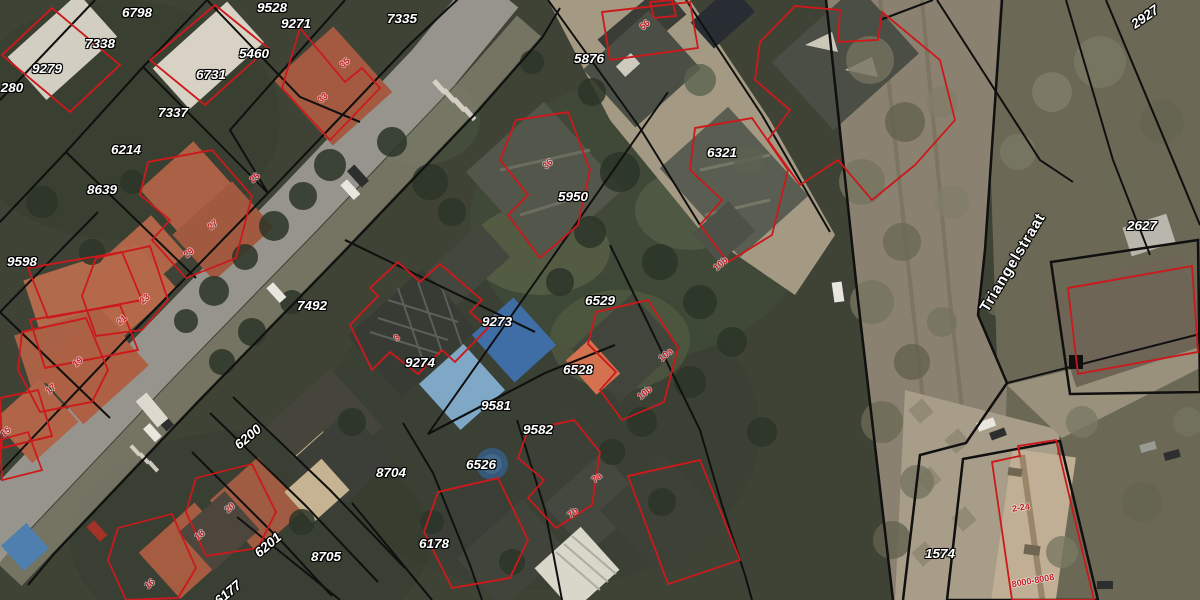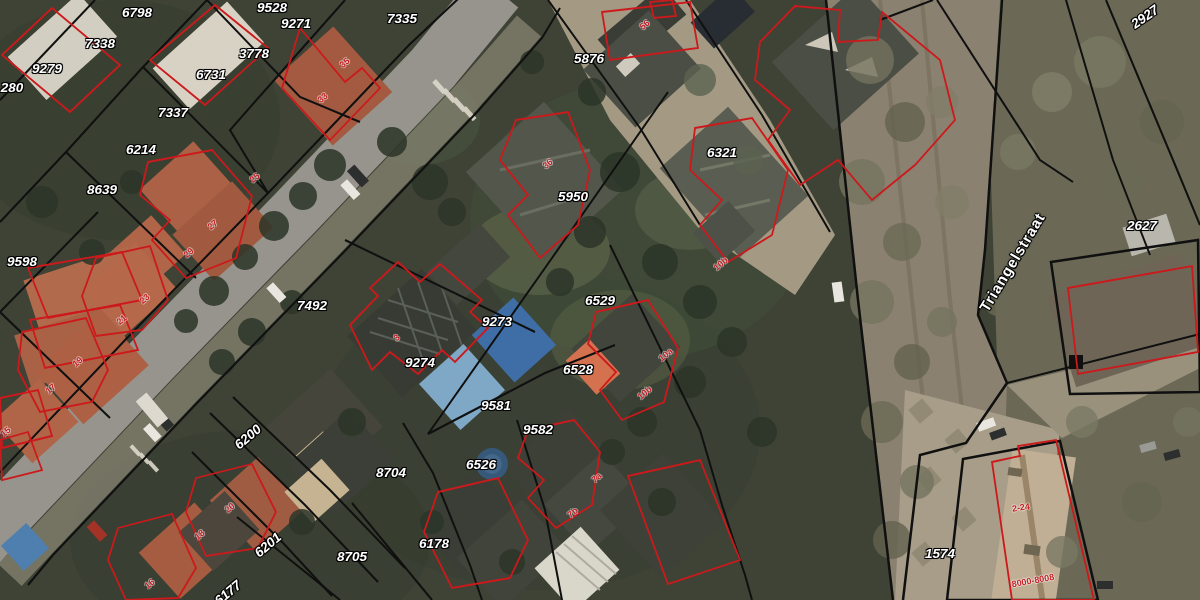--- a/index.html
+++ b/index.html
@@ -281,42 +281,42 @@
       <path d="M 992,462 L 1020,456 L 1018,446 L 1056,440 L 1094,600 L 1012,600 Z"></path>
     </g>
   </svg>
 
   <div id="labels-layer">
       <span class="lbl lbl-parcel" style="left: 272px; top: 8px; transform: translate(-50%, -50%) rotate(0deg);">9528</span>
       <span class="lbl lbl-parcel" style="left: 137px; top: 13px; transform: translate(-50%, -50%) rotate(0deg);">6798</span>
       <span class="lbl lbl-parcel" style="left: 296px; top: 24px; transform: translate(-50%, -50%) rotate(0deg);">9271</span>
       <span class="lbl lbl-parcel" style="left: 402px; top: 19px; transform: translate(-50%, -50%) rotate(0deg);">7335</span>
       <span class="lbl lbl-parcel" style="left: 100px; top: 44px; transform: translate(-50%, -50%) rotate(0deg);">7338</span>
-      <span class="lbl lbl-parcel" style="left: 254px; top: 54px; transform: translate(-50%, -50%) rotate(0deg);">3778</span>
+      <span class="lbl lbl-parcel" style="left: 254px; top: 54px; transform: translate(-50%, -50%) rotate(0deg);">5460</span>
       <span class="lbl lbl-parcel" style="left: 47px; top: 69px; transform: translate(-50%, -50%) rotate(0deg);">9279</span>
       <span class="lbl lbl-parcel" style="left: 211px; top: 75px; transform: translate(-50%, -50%) rotate(0deg);">6731</span>
       <span class="lbl lbl-parcel" style="left: 12px; top: 88px; transform: translate(-50%, -50%) rotate(0deg);">280</span>
       <span class="lbl lbl-parcel" style="left: 173px; top: 113px; transform: translate(-50%, -50%) rotate(0deg);">7337</span>
-      <span class="lbl lbl-parcel" style="left: 141px; top: 150px; transform: translate(-50%, -50%) rotate(0deg);">6214</span>
+      <span class="lbl lbl-parcel" style="left: 126px; top: 150px; transform: translate(-50%, -50%) rotate(0deg);">6214</span>
       <span class="lbl lbl-parcel" style="left: 102px; top: 190px; transform: translate(-50%, -50%) rotate(0deg);">8639</span>
       <span class="lbl lbl-parcel" style="left: 22px; top: 262px; transform: translate(-50%, -50%) rotate(0deg);">9598</span>
       <span class="lbl lbl-parcel" style="left: 312px; top: 270px; transform: translate(-50%, -50%) rotate(0deg); margin-top: 36px;">7492</span>
       <span class="lbl lbl-parcel" style="left: 589px; top: 59px; transform: translate(-50%, -50%) rotate(0deg);">5876</span>
       <span class="lbl lbl-parcel" style="left: 530px; top: 197px; transform: translate(-50%, -50%) rotate(0deg); margin-left: 43px;">5950</span>
       <span class="lbl lbl-parcel" style="left: 722px; top: 153px; transform: translate(-50%, -50%) rotate(0deg);">6321</span>
       <span class="lbl lbl-parcel" style="left: 600px; top: 301px; transform: translate(-50%, -50%) rotate(0deg); font-style: italic;">6529</span>
       <span class="lbl lbl-parcel" style="left: 497px; top: 322px; transform: translate(-50%, -50%) rotate(0deg);">9273</span>
       <span class="lbl lbl-parcel" style="left: 420px; top: 363px; transform: translate(-50%, -50%) rotate(0deg);">9274</span>
       <span class="lbl lbl-parcel" style="left: 578px; top: 370px; transform: translate(-50%, -50%) rotate(0deg);">6528</span>
       <span class="lbl lbl-parcel" style="left: 496px; top: 406px; transform: translate(-50%, -50%) rotate(0deg);">9581</span>
       <span class="lbl lbl-parcel" style="left: 538px; top: 430px; transform: translate(-50%, -50%) rotate(0deg);">9582</span>
       <span class="lbl lbl-parcel" style="left: 481px; top: 465px; transform: translate(-50%, -50%) rotate(0deg);">6526</span>
       <span class="lbl lbl-parcel" style="left: 391px; top: 473px; transform: translate(-50%, -50%) rotate(0deg);">8704</span>
       <span class="lbl lbl-parcel" style="left: 434px; top: 544px; transform: translate(-50%, -50%) rotate(0deg); text-align: center;">6178</span>
-      <span class="lbl lbl-parcel" style="left: 352px; top: 557px; transform: translate(-50%, -50%) rotate(0deg);">8705</span>
+      <span class="lbl lbl-parcel" style="left: 326px; top: 557px; transform: translate(-50%, -50%) rotate(0deg);">8705</span>
       <span class="lbl lbl-parcel" style="left: 1142px; top: 226px; transform: translate(-50%, -50%) rotate(0deg);">2627</span>
       <span class="lbl lbl-parcel" style="left: 940px; top: 554px; transform: translate(-50%, -50%) rotate(0deg);">1574</span>
       <span class="lbl lbl-parcel" style="left: 1145px; top: 17px; transform: translate(-50%, -50%) rotate(-35deg);">2927</span>
       <span class="lbl lbl-parcel" style="left: 248px; top: 437px; transform: translate(-50%, -50%) rotate(-40deg);">6200</span>
       <span class="lbl lbl-parcel" style="left: 268px; top: 545px; transform: translate(-50%, -50%) rotate(-40deg);">6201</span>
       <span class="lbl lbl-parcel" style="left: 228px; top: 593px; transform: translate(-50%, -50%) rotate(-40deg);">6177</span>
       <span class="lbl lbl-house" style="left: 345px; top: 63px; transform: translate(-50%, -50%) rotate(-40deg);">35</span>
       <span class="lbl lbl-house" style="left: 323px; top: 98px; transform: translate(-50%, -50%) rotate(-40deg);">33</span>
       <span class="lbl lbl-house" style="left: 645px; top: 25px; transform: translate(-50%, -50%) rotate(-40deg);">56</span>
       <span class="lbl lbl-house" style="left: 255px; top: 178px; transform: translate(-50%, -50%) rotate(-40deg);">25</span>

